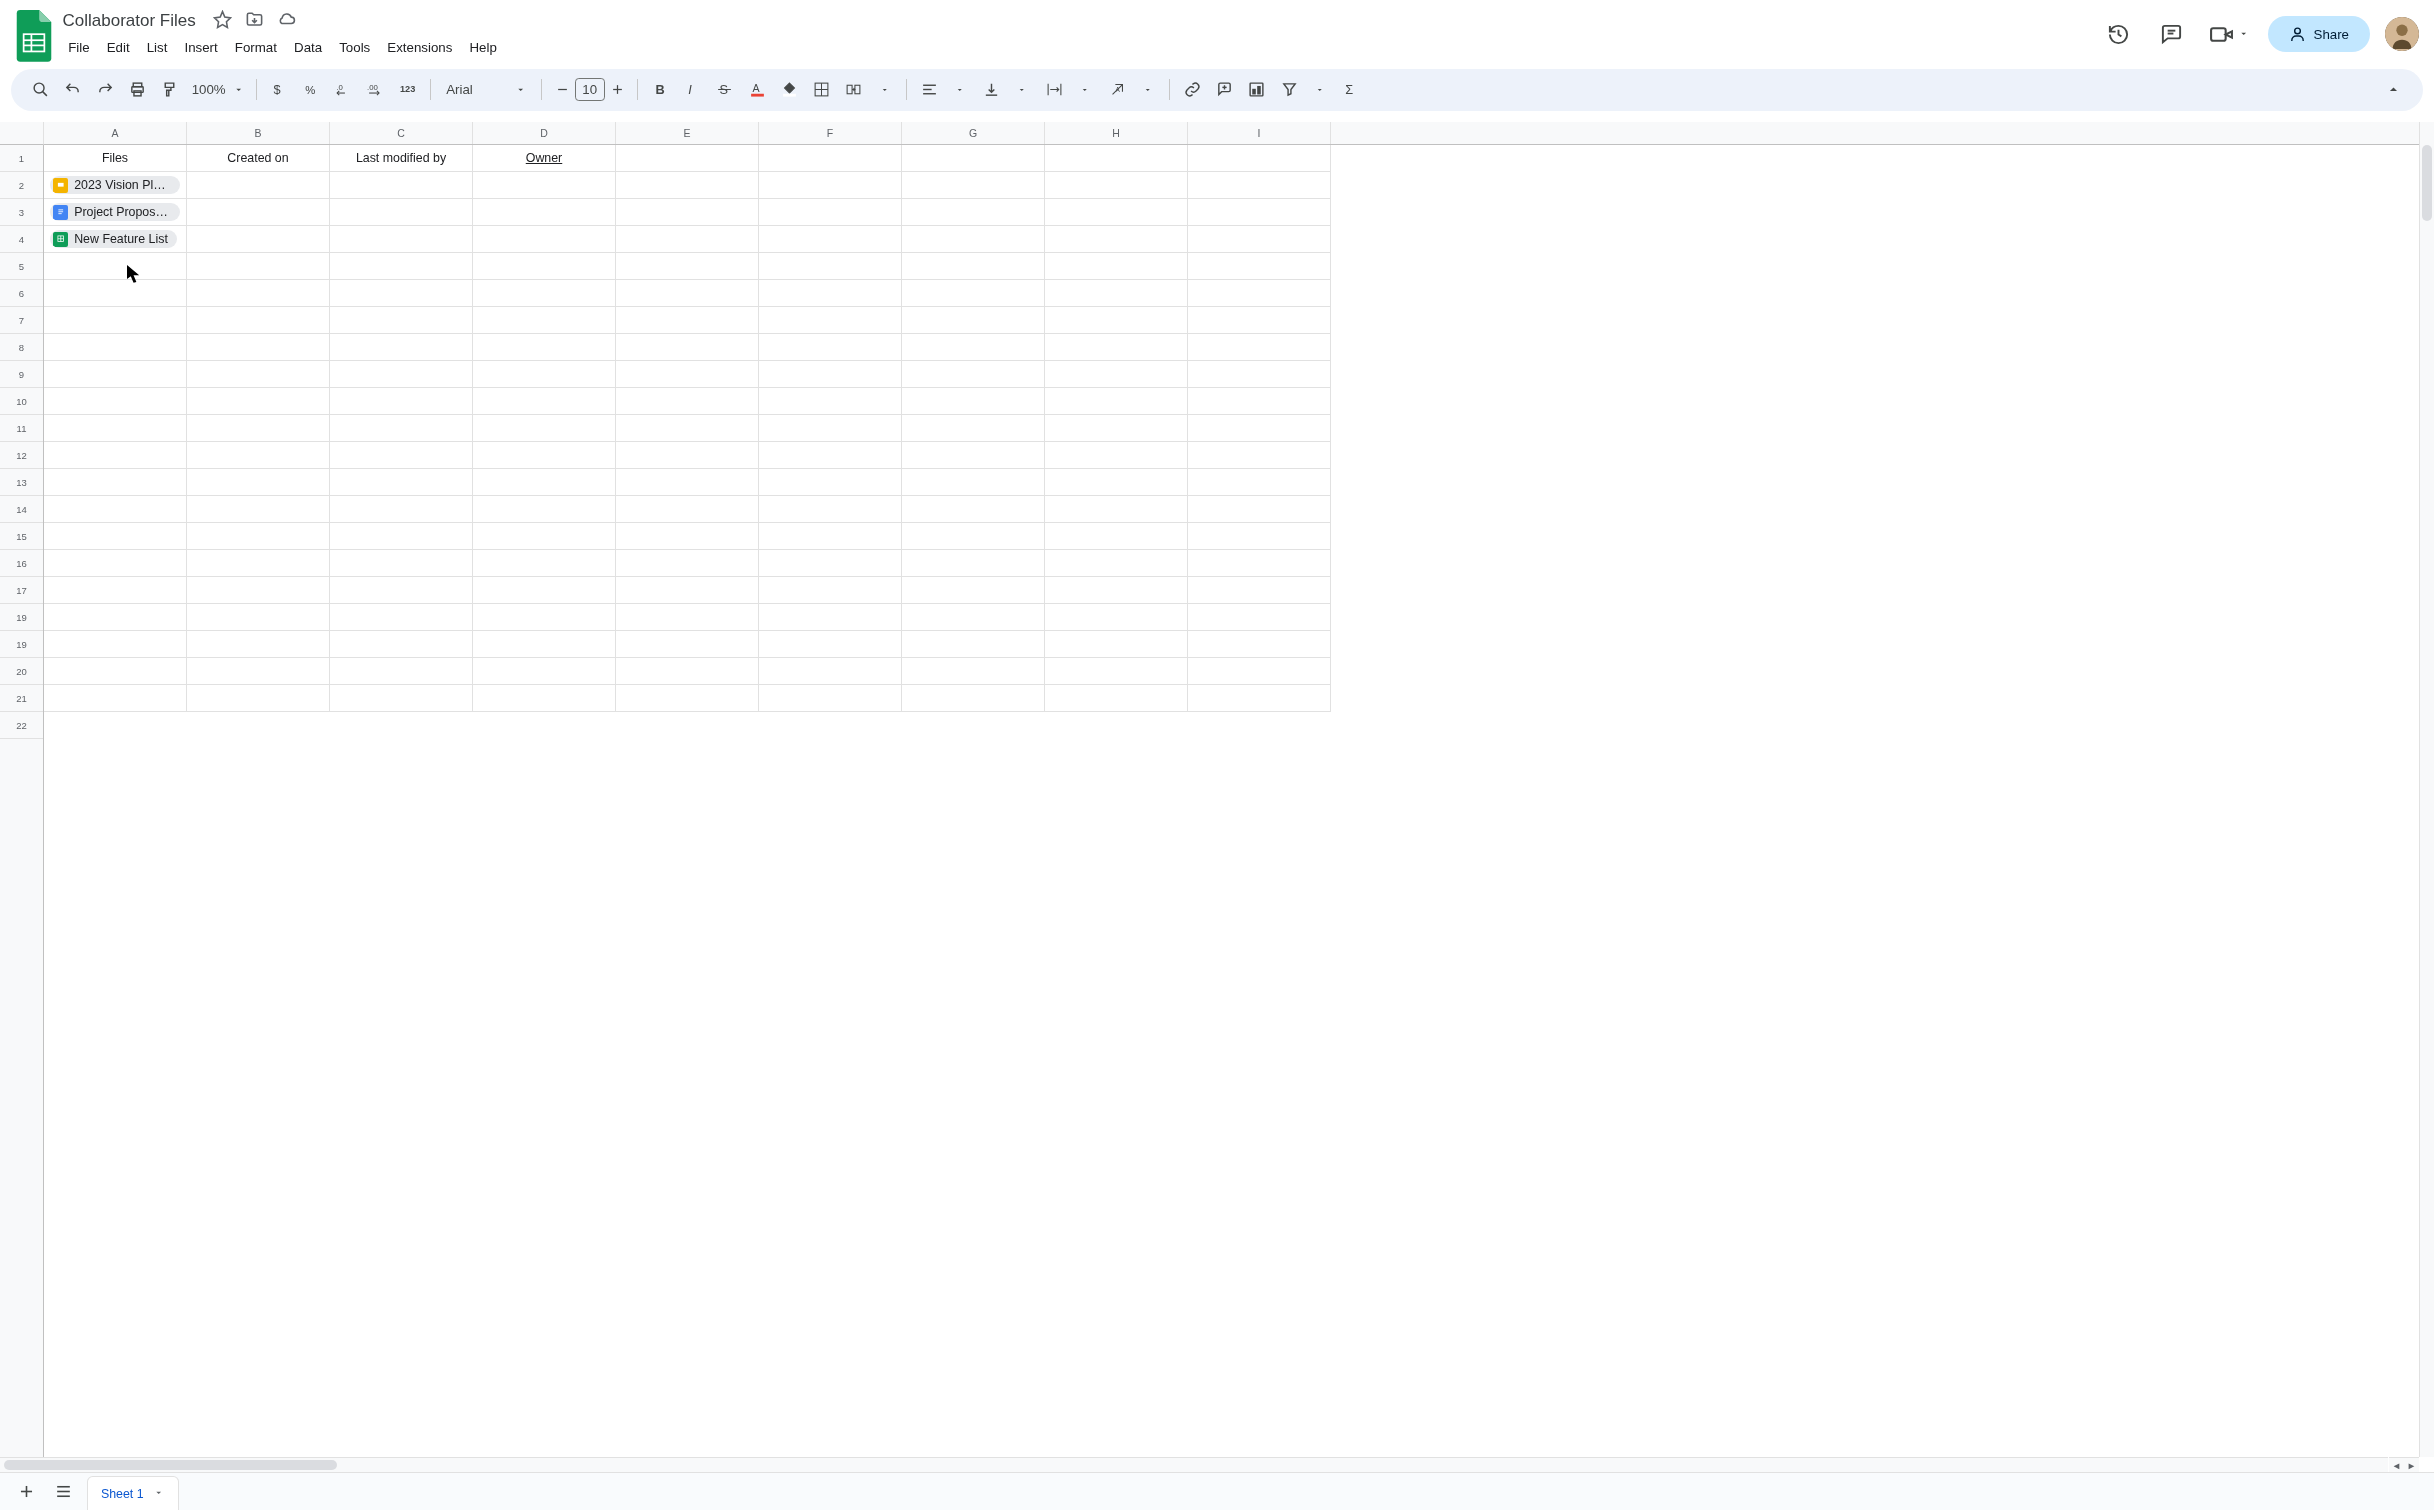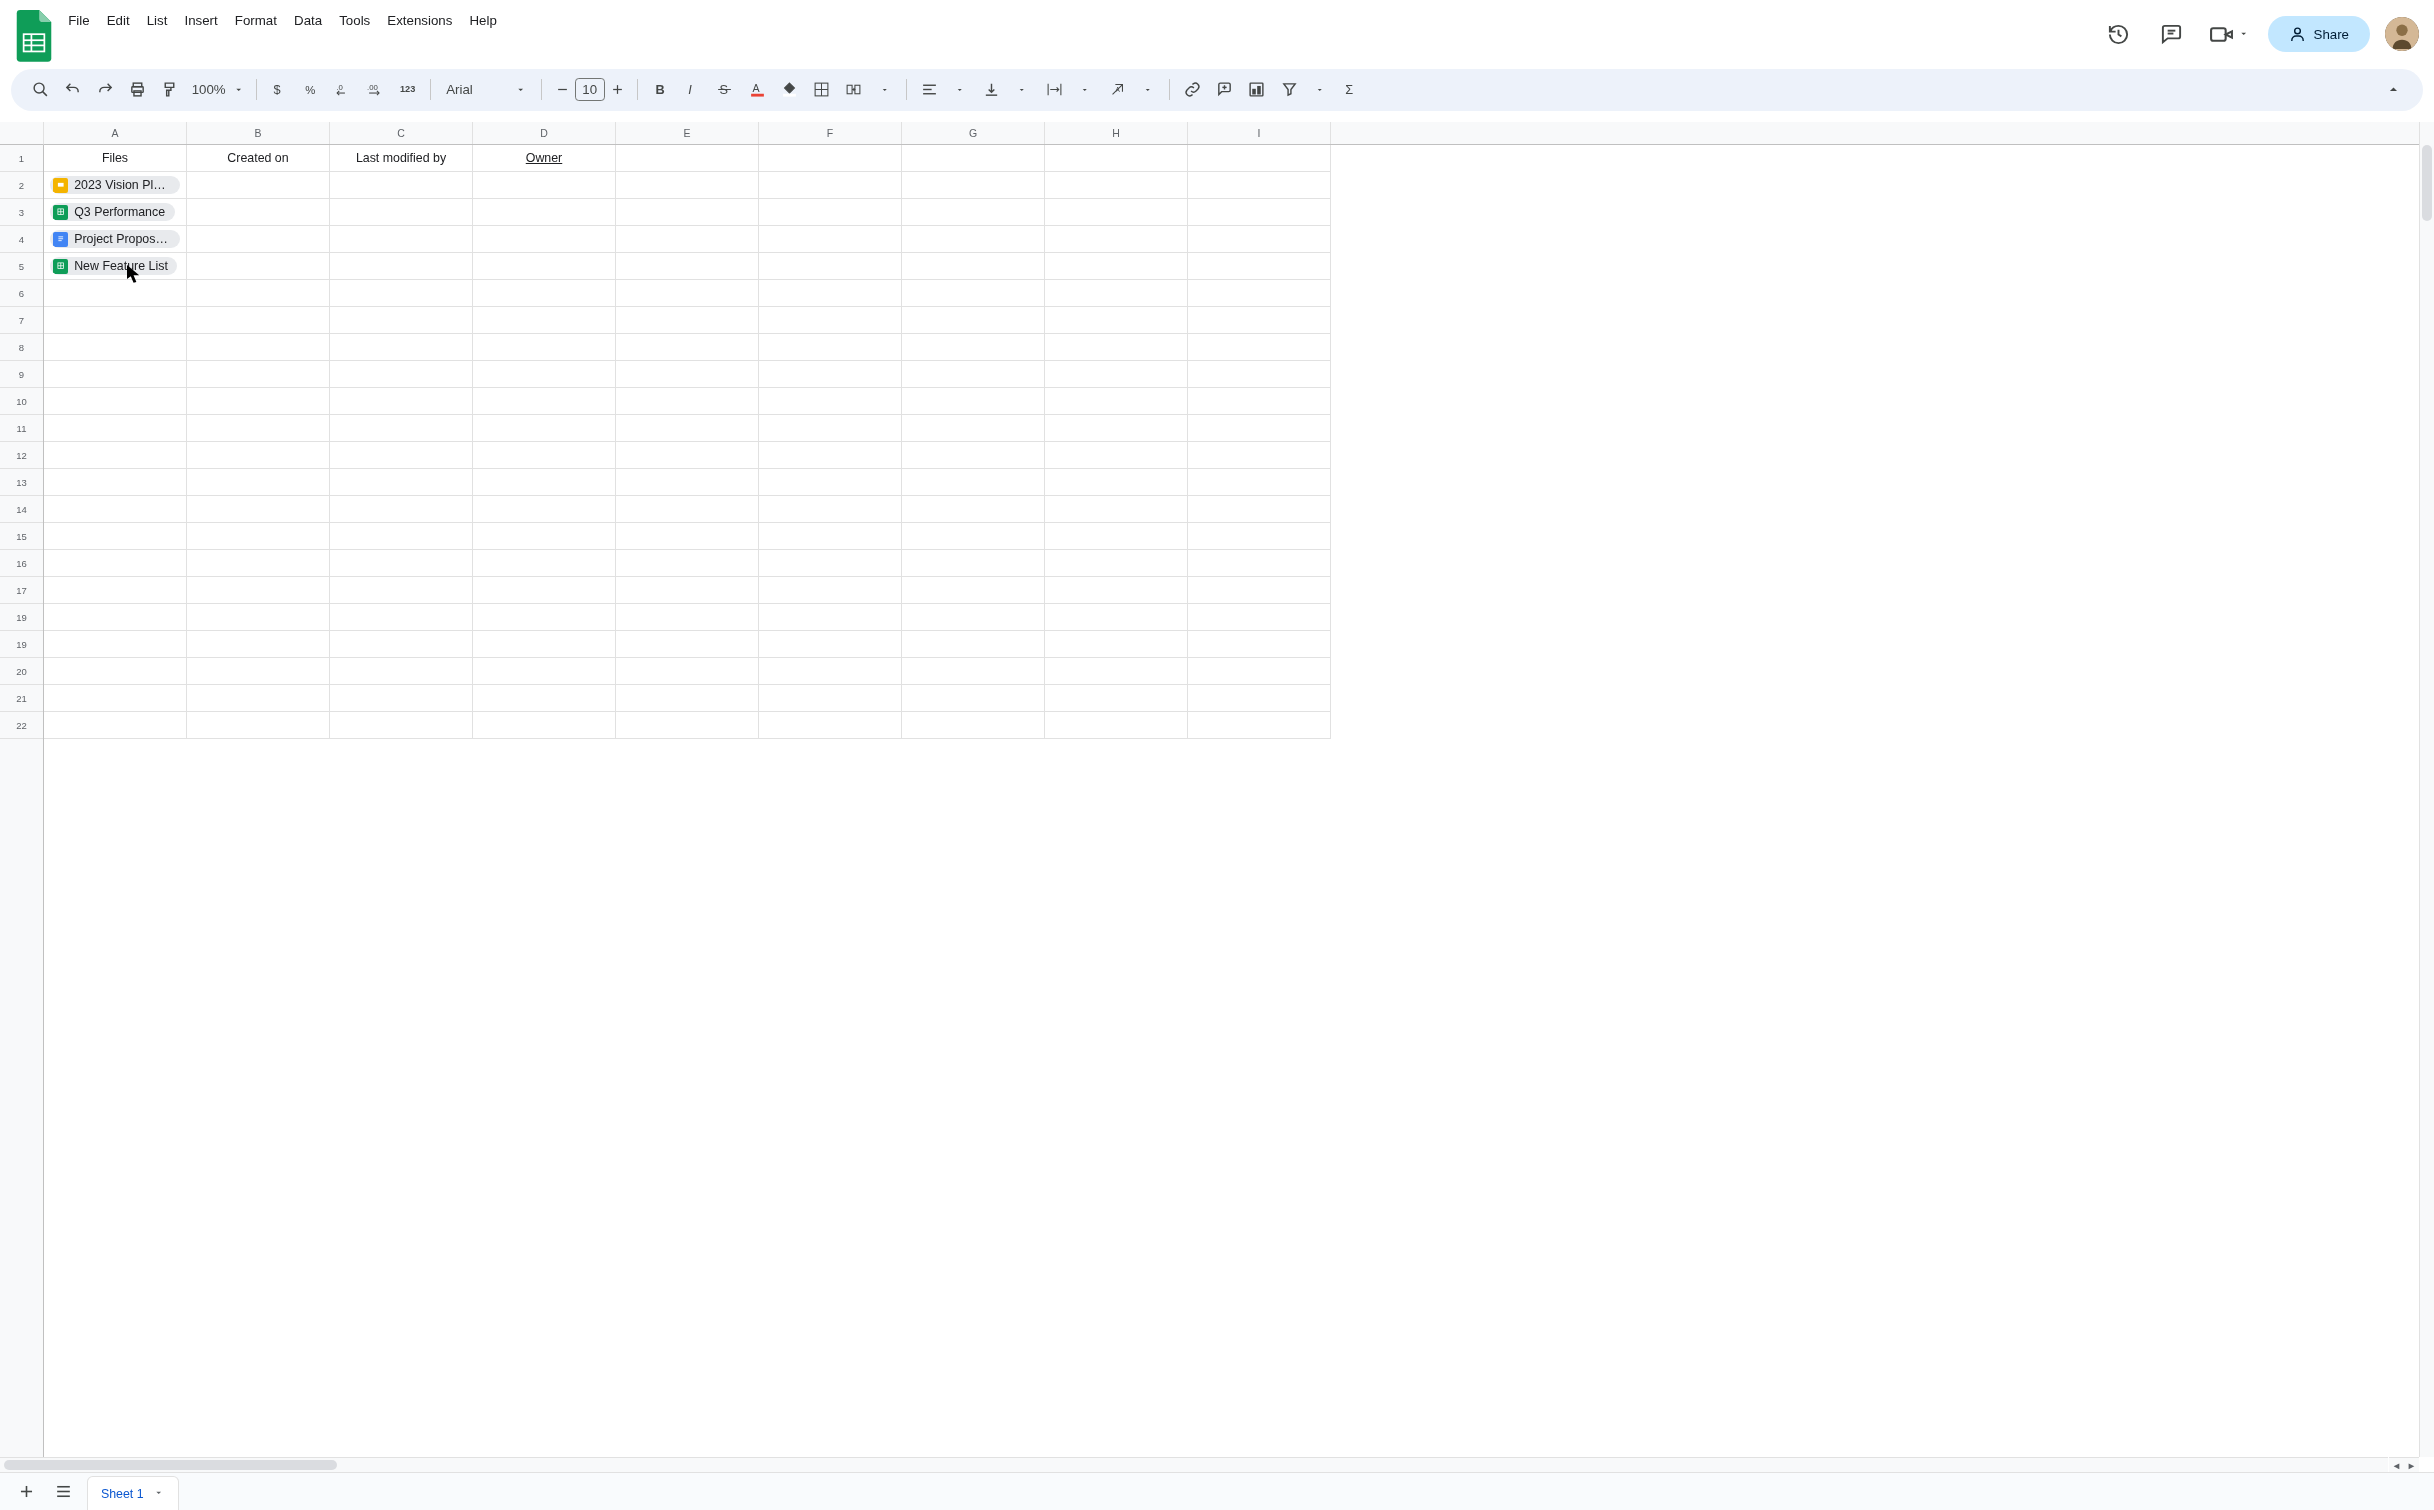--- a/index.html
+++ b/index.html
@@ -76,20 +76,35 @@
           <path fill="#0f9d58" d="M28 0H6a4 4 0 0 0-4 4v52a4 4 0 0 0 4 4h32a4 4 0 0 0 4-4V14L28 0z"></path>
           <path fill="#87ceac" d="M28 0v10a4 4 0 0 0 4 4h10L28 0z"></path>
           <rect x="10" y="28" width="24" height="20" fill="none" stroke="#fff" stroke-width="2"></rect>
           <line x1="10" y1="35" x2="34" y2="35" stroke="#fff" stroke-width="2"></line>
           <line x1="10" y1="41" x2="34" y2="41" stroke="#fff" stroke-width="2"></line>
           <line x1="19" y1="28" x2="19" y2="48" stroke="#fff" stroke-width="2"></line>
         </svg>
     </div>
   </div>
   <div class="title-area">
+    <div class="title-row">
+      <span class="doc-title">Collaborator Files</span>
+      <div class="title-icons">
+        <span><svg viewBox="0 0 24 24" fill="none" stroke="currentColor" stroke-width="2">
+              <path d="M12 2l2.9 6.9L22 10l-5 4.9 1.2 7.1L12 18.5 5.8 22 7 14.9 2 10l7.1-1.1L12 2z"></path>
+            </svg></span>
+        <span><svg viewBox="0 0 24 24" fill="none" stroke="currentColor" stroke-width="2">
+              <path d="M3 6a2 2 0 012-2h4l2 2h8a2 2 0 012 2v9a2 2 0 01-2 2H5a2 2 0 01-2-2V6z"></path>
+              <path d="M12 10v6m-3-3l3 3 3-3"></path>
+            </svg></span>
+        <span><svg viewBox="0 0 24 24" fill="none" stroke="currentColor" stroke-width="2">
+              <path d="M18 17a4 4 0 000-8 6 6 0 00-11.5 1A4 4 0 006 17h12z"></path>
+            </svg></span>
+      </div>
+    </div>
     <div class="menu-row" id="menu-row">
         <div class="menu-item">File</div>
         <div class="menu-item">Edit</div>
         <div class="menu-item">List</div>
         <div class="menu-item">Insert</div>
         <div class="menu-item">Format</div>
         <div class="menu-item">Data</div>
         <div class="menu-item">Tools</div>
         <div class="menu-item">Extensions</div>
         <div class="menu-item">Help</div>
@@ -427,43 +442,20 @@
         <div class="cell" style="width: 143px;"></div>
         <div class="cell" style="width: 143px;"></div>
         <div class="cell" style="width: 143px;"></div>
         <div class="cell" style="width: 143px;"></div>
         <div class="cell" style="width: 143px;"></div>
         <div class="cell" style="width: 143px;"></div>
       </div>
       <div class="cell-row">
         <div class="cell" style="width: 143px;">
           <span class="chip">
-            <span class="chip-icon sheets">
-              <svg width="9.5" height="9.5" viewBox="0 0 10 10">
-                <rect width="10" height="10" fill="#0f9d58" rx="1"></rect>
-                <rect x="2" y="2" width="6" height="6" fill="none" stroke="#fff" stroke-width="0.8"></rect>
-                <line x1="2" y1="5" x2="8" y2="5" stroke="#fff" stroke-width="0.8"></line>
-                <line x1="5" y1="2" x2="5" y2="8" stroke="#fff" stroke-width="0.8"></line>
-              </svg>
-            </span>
-            <span class="chip-text">Q3 Performance</span>
-          </span>
-        </div>
-        <div class="cell" style="width: 143px;"></div>
-        <div class="cell" style="width: 143px;"></div>
-        <div class="cell" style="width: 143px;"></div>
-        <div class="cell" style="width: 143px;"></div>
-        <div class="cell" style="width: 143px;"></div>
-        <div class="cell" style="width: 143px;"></div>
-        <div class="cell" style="width: 143px;"></div>
-        <div class="cell" style="width: 143px;"></div>
-      </div>
-      <div class="cell-row">
-        <div class="cell" style="width: 143px;">
-          <span class="chip">
             <span class="chip-icon docs">
               <svg width="9.5" height="9.5" viewBox="0 0 10 10">
                 <rect width="10" height="10" fill="#4285f4" rx="1"></rect>
                 <line x1="2.5" y1="3" x2="7.5" y2="3" stroke="#fff" stroke-width="0.9"></line>
                 <line x1="2.5" y1="5" x2="7.5" y2="5" stroke="#fff" stroke-width="0.9"></line>
                 <line x1="2.5" y1="7" x2="6" y2="7" stroke="#fff" stroke-width="0.9"></line>
               </svg>
             </span>
             <span class="chip-text">Project Proposa...</span>
           </span>

